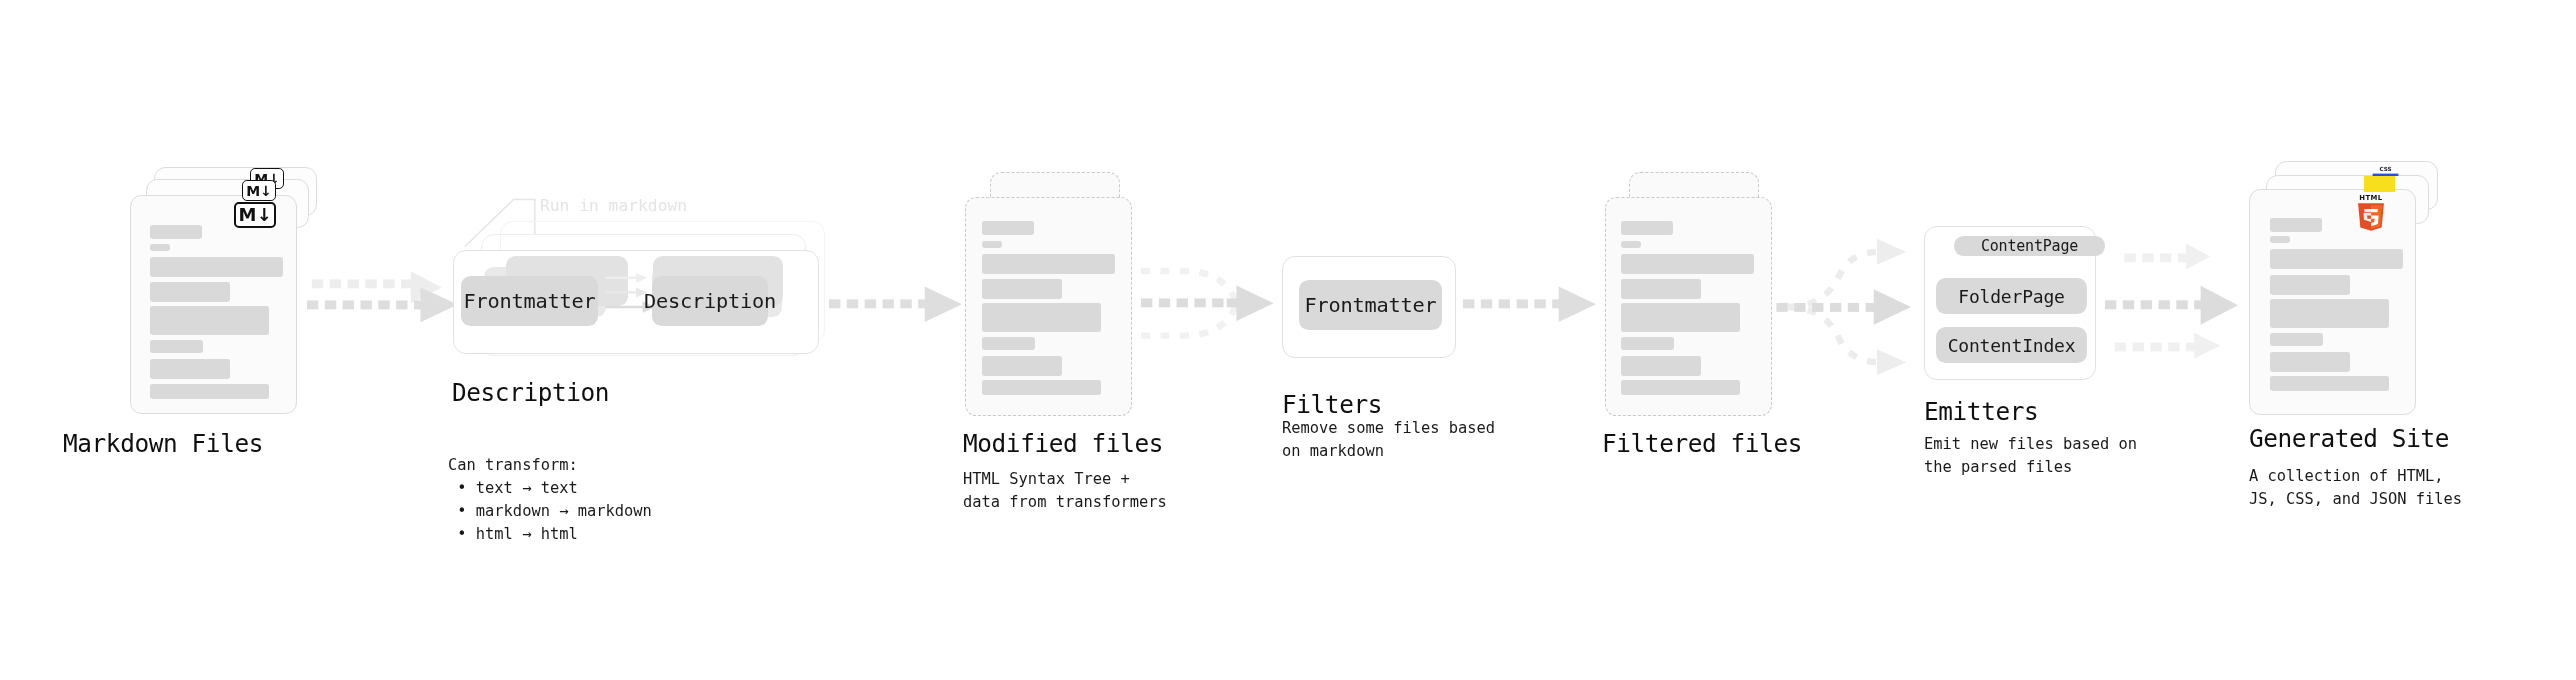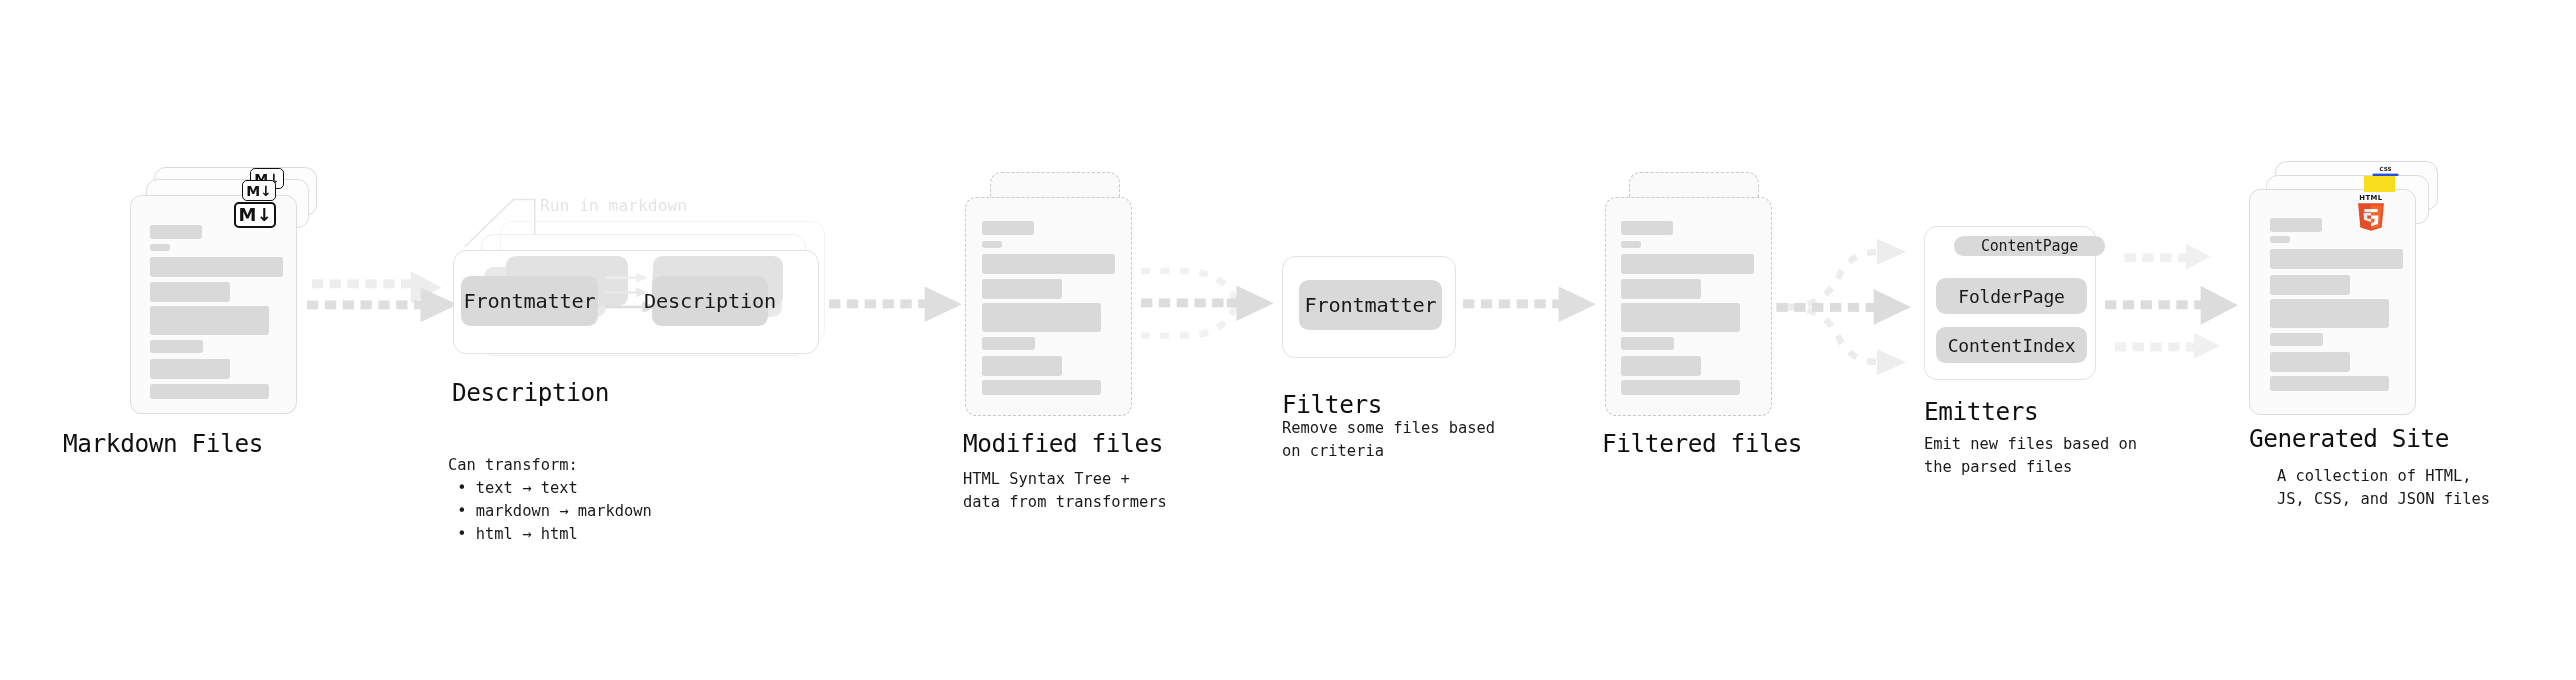--- a/index.html
+++ b/index.html
@@ -219,21 +219,21 @@
       <polygon points="124,34 170,56 124,78"></polygon>
     </g>
   </svg>
 
   <div>
     <div class="group-box" style="left:1282px; top:256px; width:174px; height:102px;"></div>
     <div class="pill" style="left:1299px; top:280px; width:143px; height:50px;">Frontmatter</div>
 
     <div class="stage-title" style="left:1282px; top:378px;margin-top:12px;">Filters</div>
     <div class="stage-desc" style="left:1282px; top:417px;">Remove some files based
-on criteria</div>
+on markdown</div>
   </div>
 
   <svg class="connector" style="left:1463px; top:283px;" width="146" height="49" viewBox="0 0 180 60">
     <g fill="#dedede">
       <rect x="0" y="20" width="14" height="11"></rect>
         <rect x="22" y="20" width="14" height="11"></rect>
       <rect x="44" y="20" width="14" height="11"></rect>
         <rect x="66" y="20" width="14" height="11"></rect>
       <rect x="88" y="20" width="14" height="11"></rect>
         <rect x="110" y="20" width="14" height="11"></rect>
@@ -340,18 +340,18 @@
     <div class="skel" style="left:2270px; top:218px; width:52px; height:14px;"></div>
     <div class="skel" style="left:2270px; top:236px; width:19.5px; height:6.5px;"></div>
     <div class="skel" style="left:2270px; top:249px; width:133px; height:20.3px;"></div>
     <div class="skel" style="left:2270px; top:275px; width:80px; height:19.5px;"></div>
     <div class="skel" style="left:2270px; top:299px; width:119px; height:29px;"></div>
     <div class="skel" style="left:2270px; top:333px; width:53px; height:13px;"></div>
     <div class="skel" style="left:2270px; top:352px; width:80px; height:19.5px;"></div>
     <div class="skel" style="left:2270px; top:376px; width:119px; height:14.6px;"></div>
 
     <div class="stage-title" style="left:2249px; top:424px;">Generated Site</div>
-    <div class="stage-desc" style="left:2249px; top:465px;margin-left:28px;">A collection of HTML,
+    <div class="stage-desc" style="left:2249px; top:465px;">A collection of HTML,
 JS, CSS, and JSON files</div>
   </div>
 
 </div>
 
 
 </body></html>

